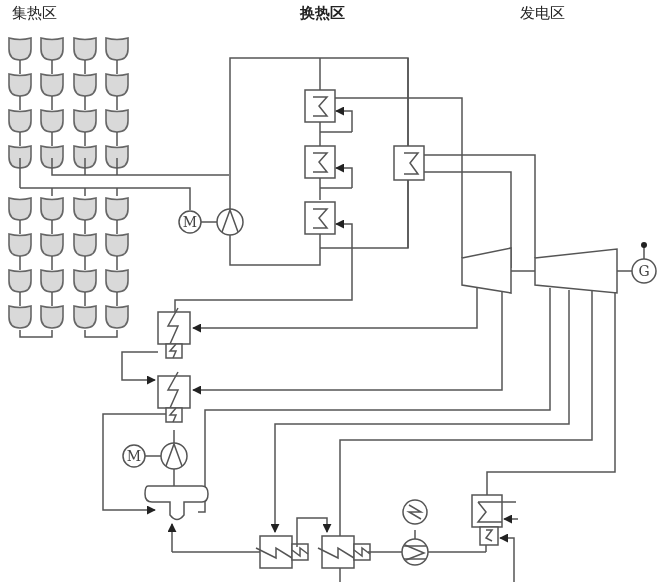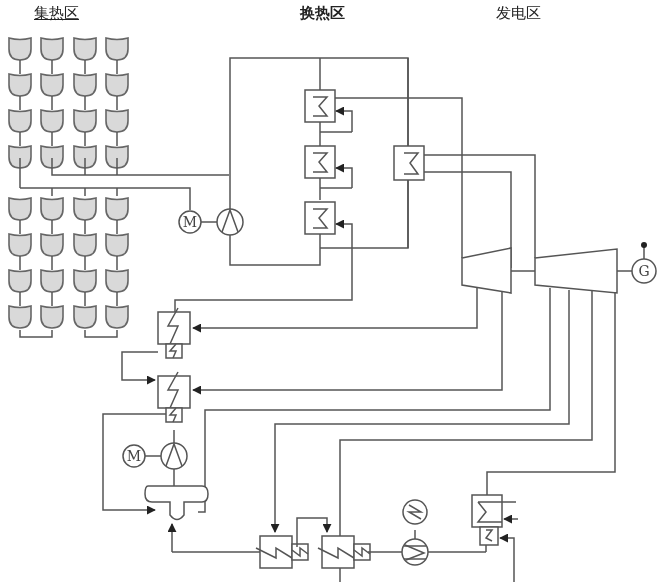--- a/index.html
+++ b/index.html
@@ -7,23 +7,23 @@
   .zone-label { position: absolute; top: 4px; font-size: 15px; color: #222; font-family: "DejaVu Serif", serif; }
   svg { position: absolute; left: 0; top: 0; }
   .ln { stroke: #555; stroke-width: 1.5; fill: none; }
   .box { stroke: #555; stroke-width: 1.5; fill: #fff; }
   .col { stroke: #666; stroke-width: 1.6; fill: #d9d9d9; }
   .txt { font-family: "DejaVu Serif", serif; font-size: 14px; fill: #444; }
 </style>
 </head>
 <body>
 
-<div class="zone-label" style="left:34px;text-decoration:underline;">集热区</div>
+<div class="zone-label" style="left:12px;">集热区</div>
 <div class="zone-label" style="left:300px;font-weight:bold;">换热区</div>
-<div class="zone-label" style="left:496px;">发电区</div>
+<div class="zone-label" style="left:520px;">发电区</div>
 
 <svg width="663" height="582" viewBox="0 0 663 582">
   <defs>
     <marker id="arr" viewBox="0 0 10 10" refX="9" refY="5" markerWidth="6" markerHeight="6" orient="auto">
       <path d="M0,0 L10,5 L0,10 z" fill="#222"></path>
     </marker>
   </defs>
 
   <g id="collectors-top">
       <path d="M9,38 Q20,41 31,38 L31,49 Q31,60 20,60 Q9,60 9,49 Z" class="col"></path>

